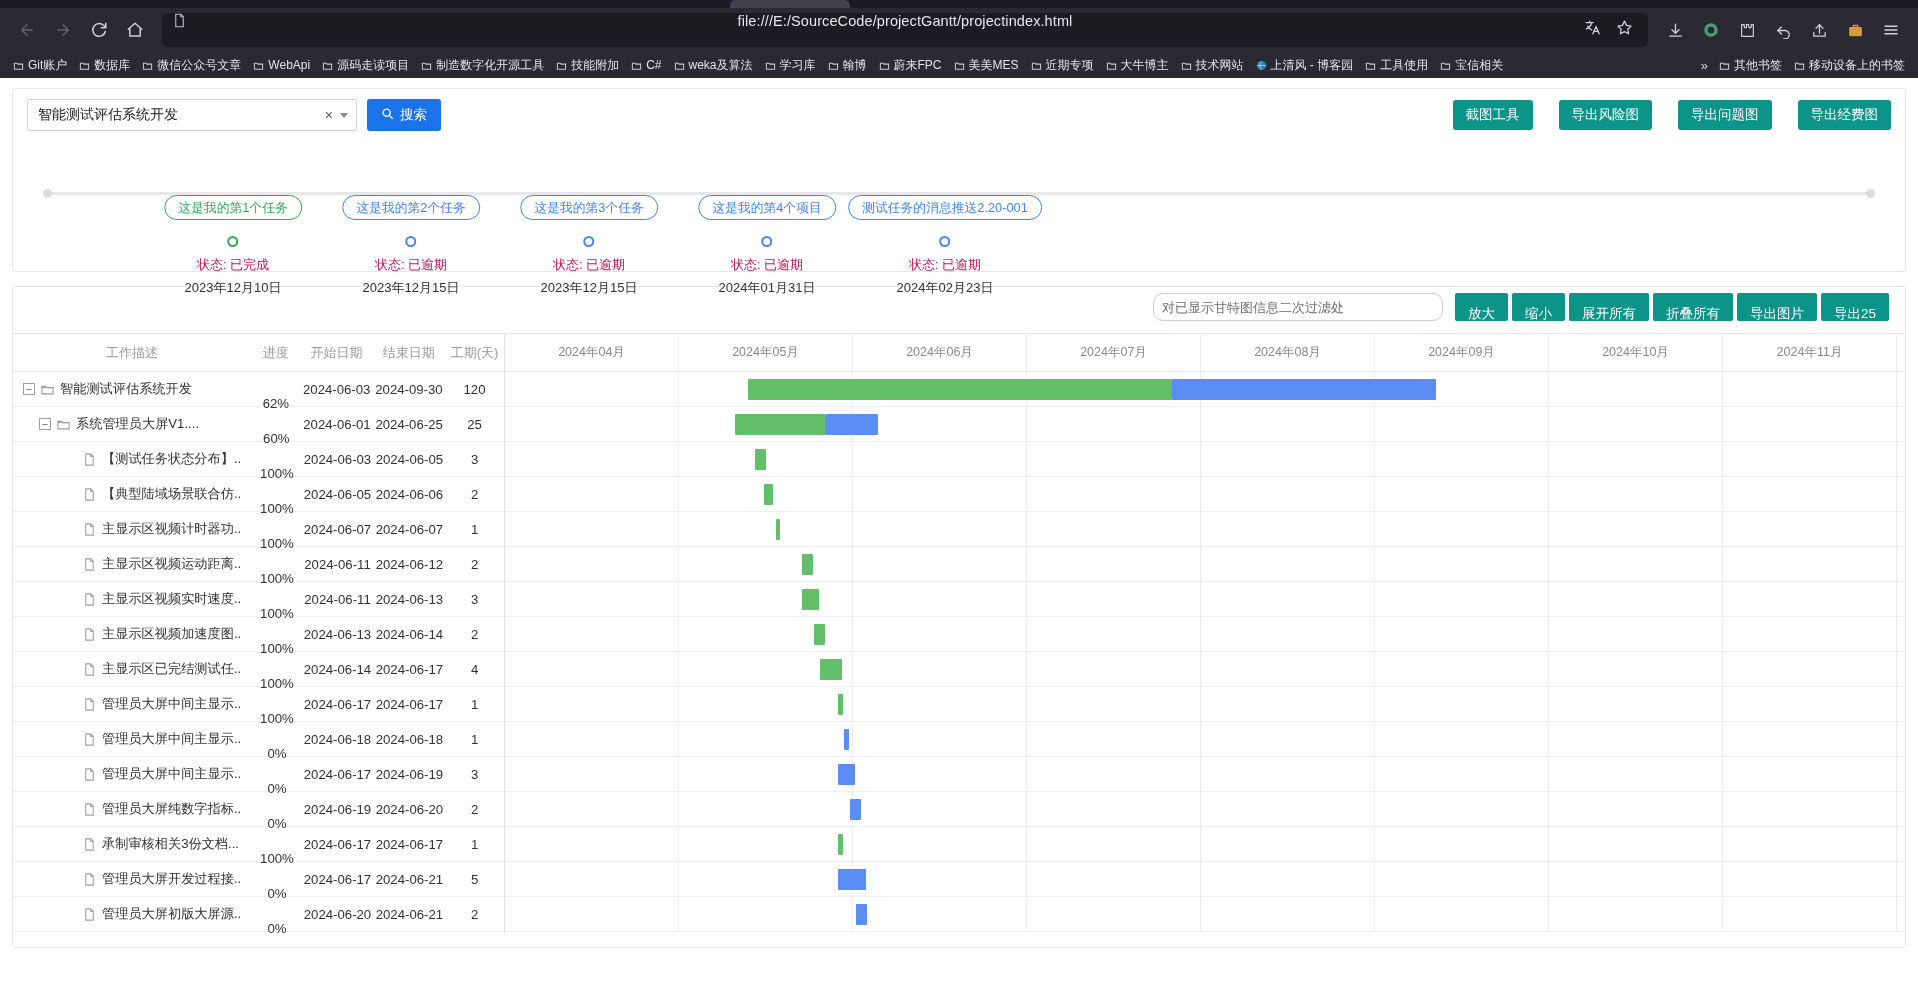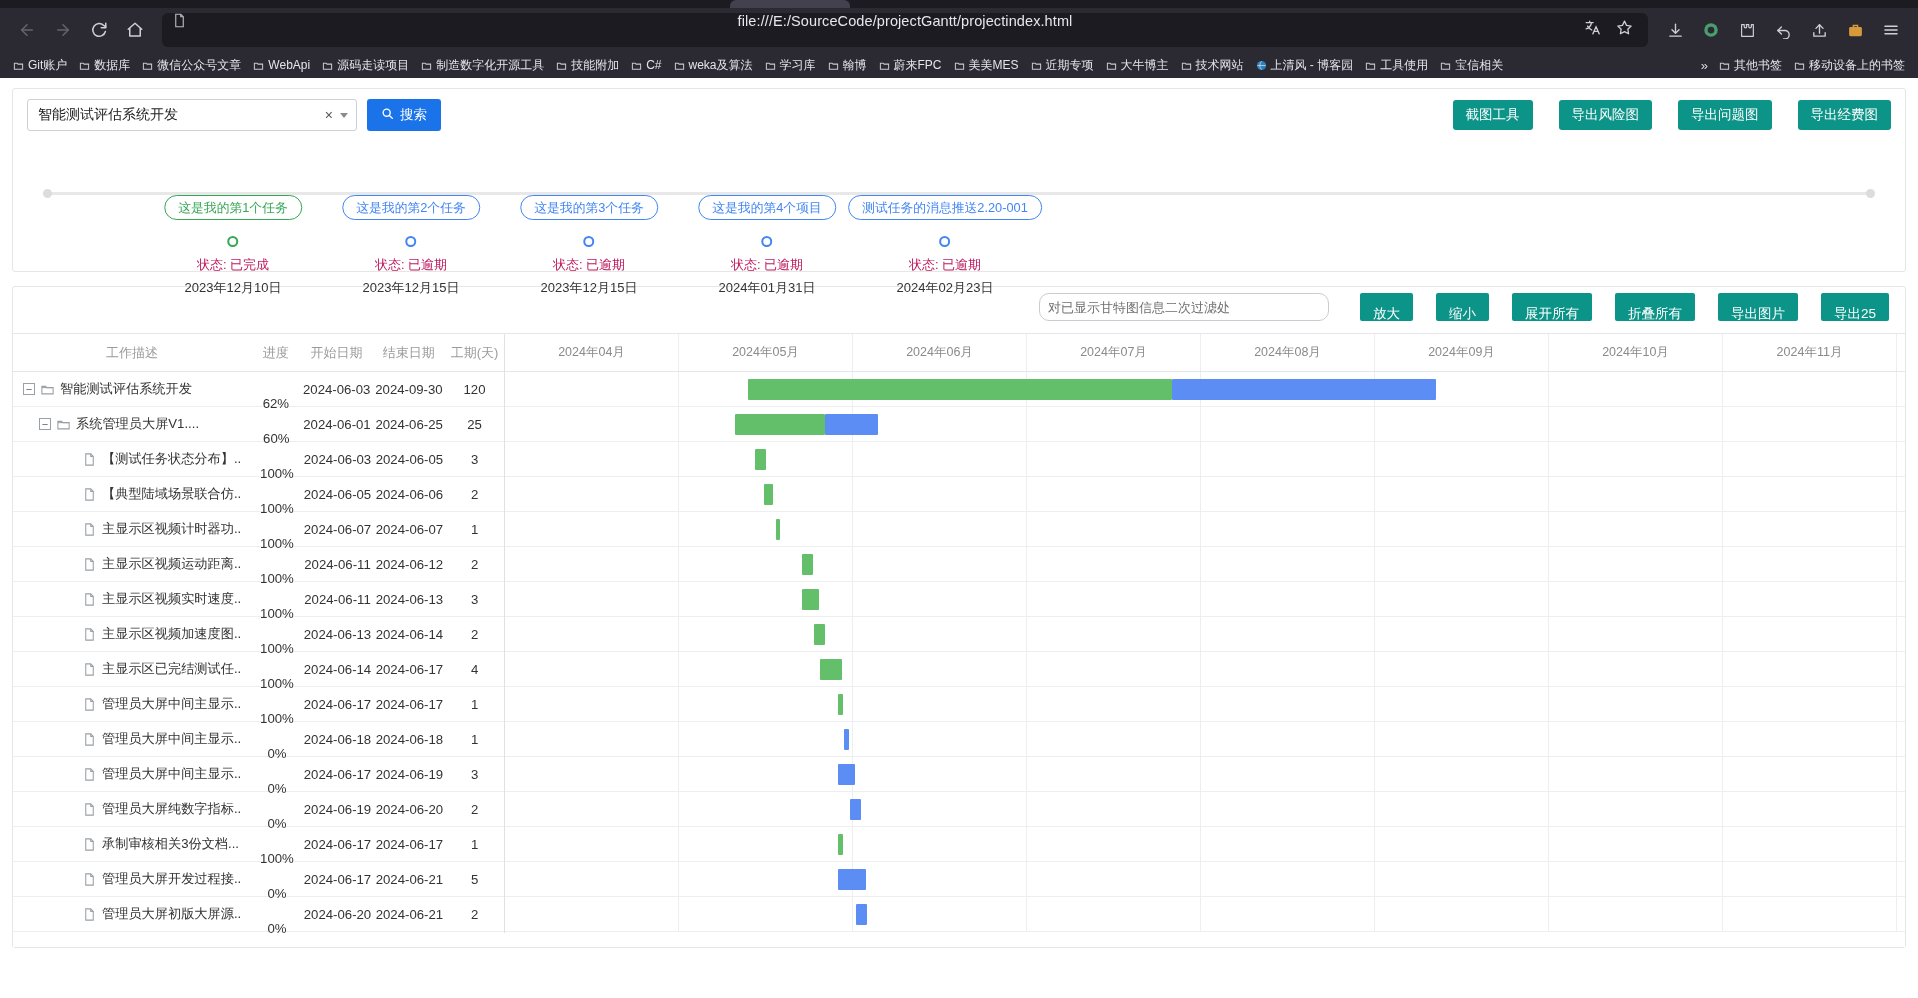--- a/index.html
+++ b/index.html
@@ -144,21 +144,21 @@
   }
   .filter-input {
     width: 290px; height: 28px; border: 1px solid #c8ccd2; border-radius: 10px;
     padding: 0 8px; font-size: 13px; color: #222; background:#fff;
     font-family: inherit; margin-right: 8px;
   }
   .filter-input::placeholder { color: #6f6f6f; }
   .btn-gt {
     height: 28px; padding: 12px 13px; background: #0d9488; color: #fff;
     border: none; border-radius: 2px; font-size: 13.5px;
-    font-family: inherit; cursor: pointer; margin-left: 23px;
+    font-family: inherit; cursor: pointer; margin-left: 4px;
   }
 
   
   .gantt-body { border-top: 1px solid #e4e6e8; display: flex; height: 600px; overflow: hidden; position: relative; }
   .gantt-left { width: 492px; flex: 0 0 492px; border-right: 1px solid #dfe2e5; }
   .gantt-right { flex: 1 1 auto; overflow: hidden; position: relative; }
 
   .hdr-row {
     height: 38px; display: flex; align-items: center;
     border-bottom: 1px solid #e4e6e8; font-size: 13px; color: #9b9b9b;

